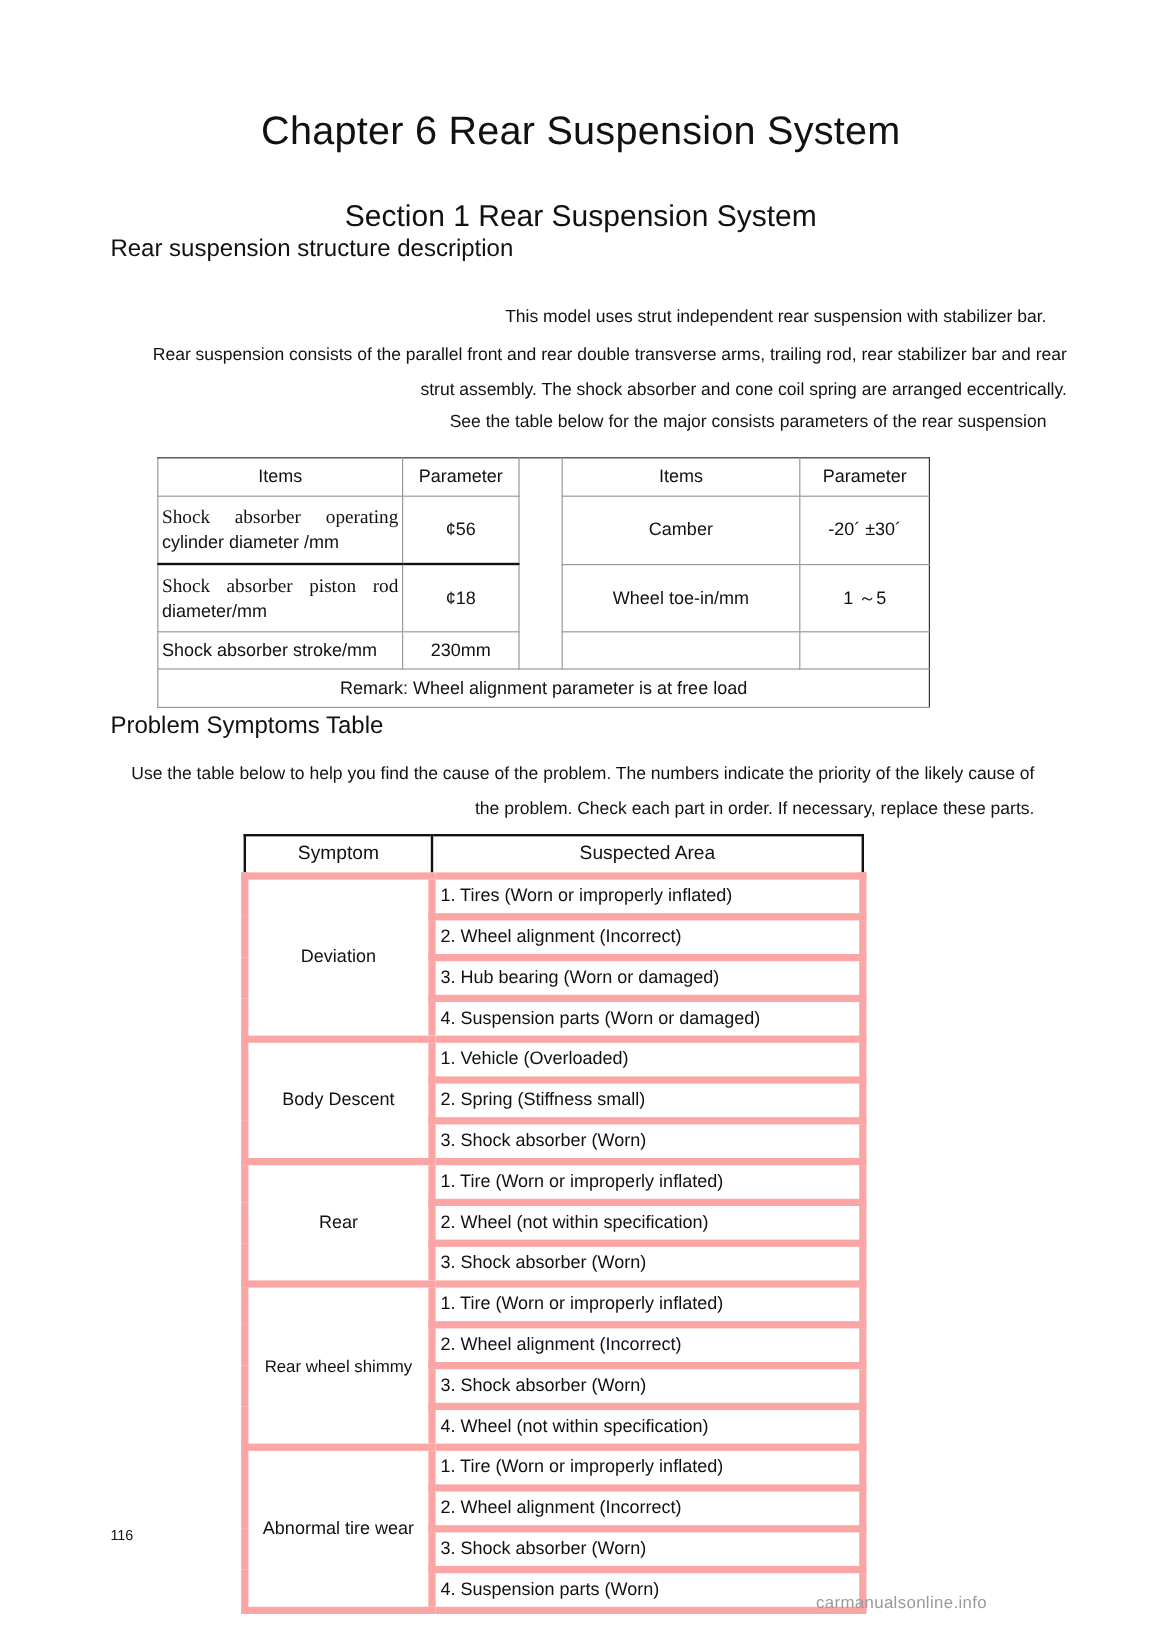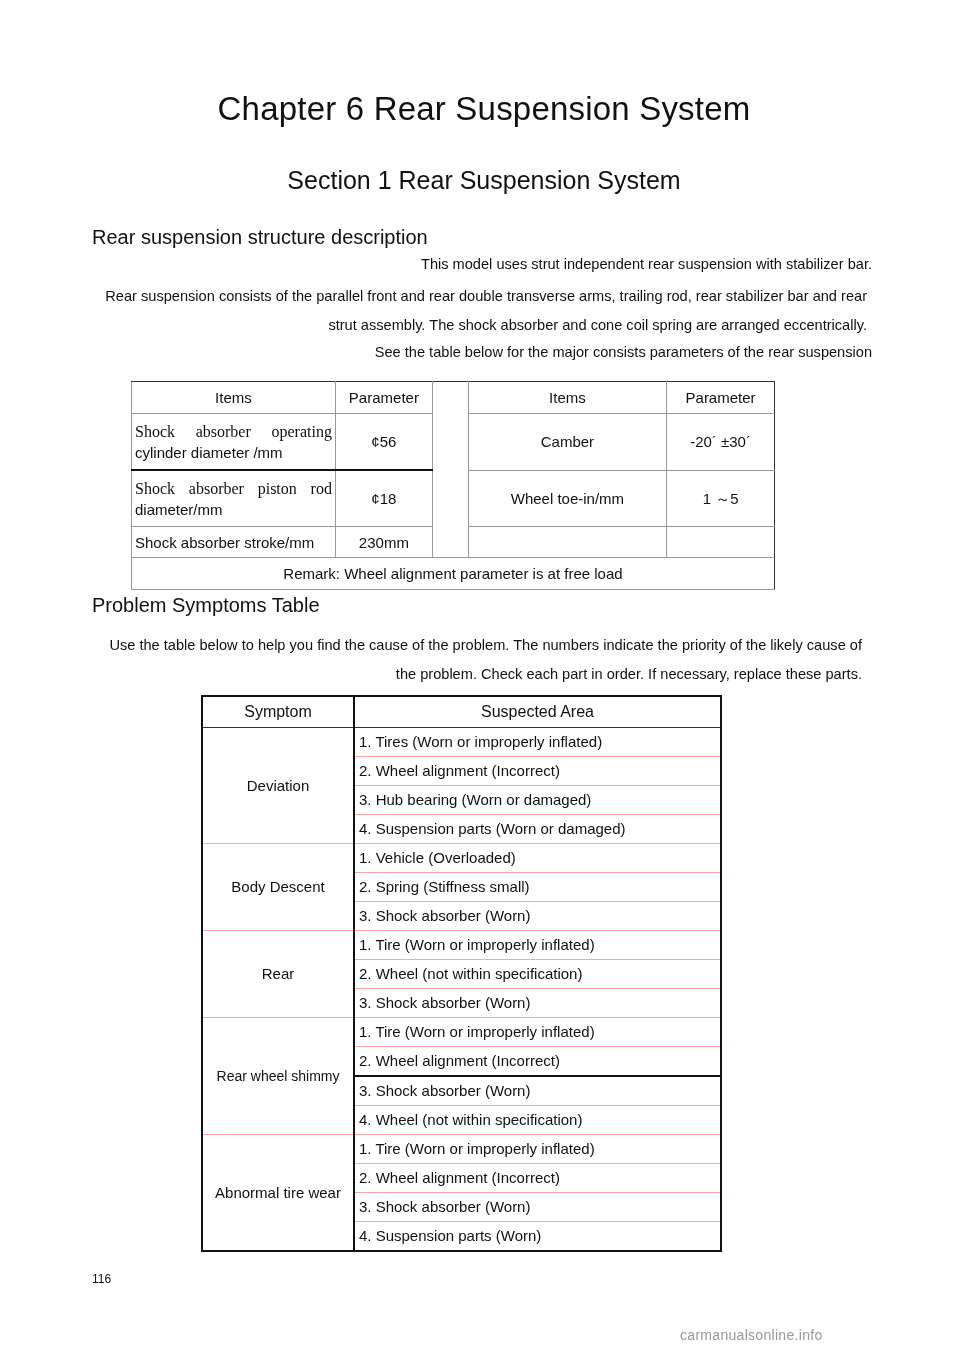--- a/index.html
+++ b/index.html
@@ -38,21 +38,21 @@
     text-align: justify; text-align-last: justify; display: block;
   }
   .item-inner .sans-line { display: block; }
   .remark { text-align: right; }
   .param-table .thick-top td.left-col { border-top: 2px solid #111; }
   .param-table tr.hdr td { border-top: 1.5px solid #333; }
   .param-table td.last { border-right: 1.5px solid #333; }
 
   .sym-table { left: 201px; top: 695px; width: 521px; font-size: 15px; border: 2px solid #111; }
   .sym-table td {
-    border: 1px solid #fca5a5; padding: 0 4px; height: 28px; line-height: 28px; vertical-align: middle;
+    border: 6px solid #fca5a5; padding: 0 4px; height: 28px; line-height: 28px; vertical-align: middle;
   }
   .sym-table td.sym { text-align: center; border-right: 2px solid #111; width: 142px; }
   .sym-table th {
     font-weight: normal; height: 28px; font-size: 16px; border-bottom: 1.5px solid #333;
     border-left: 1px solid #999;
   }
   .sym-table th.sym-h { border-right: 2px solid #111; }
   .sym-table td.area { text-align: left; }
   .sym-table tr.thick td.area { border-top: 2px solid #111; }
 
@@ -61,23 +61,23 @@
     position: absolute; left: 680px; top: 1327px; font-size: 14px; color: #999;
     letter-spacing: 0.3px;
   }
 </style>
 </head>
 <body>
 
 <h1 class="chapter-title">Chapter 6 Rear Suspension System</h1>
 <h2 class="section-title">Section 1 Rear Suspension System</h2>
 
-<h3 class="h3" style="top:226px;">Rear suspension structure description</h3>
+<h3 class="h3" style="top:196px;">Rear suspension structure description</h3>
 <p class="para" style="top:250px;">This model uses strut independent rear suspension with stabilizer bar.</p>
-<p class="para" style="top:282px; width:775px;">Rear suspension consists of the parallel front and rear double transverse arms, trailing rod, rear stabilizer bar and rear strut assembly. The shock absorber and cone coil spring are arranged eccentrically.</p>
+<p class="para" style="top:282px; width:775px;margin-left:22px;">Rear suspension consists of the parallel front and rear double transverse arms, trailing rod, rear stabilizer bar and rear strut assembly. The shock absorber and cone coil spring are arranged eccentrically.</p>
 <p class="para" style="top:338px;">See the table below for the major consists parameters of the rear suspension</p>
 
 <table class="param-table">
   <colgroup>
     <col style="width:204px">
       <col style="width:97px">
       <col style="width:36px">
       <col style="width:199px">
       <col style="width:108px">
   </colgroup>

